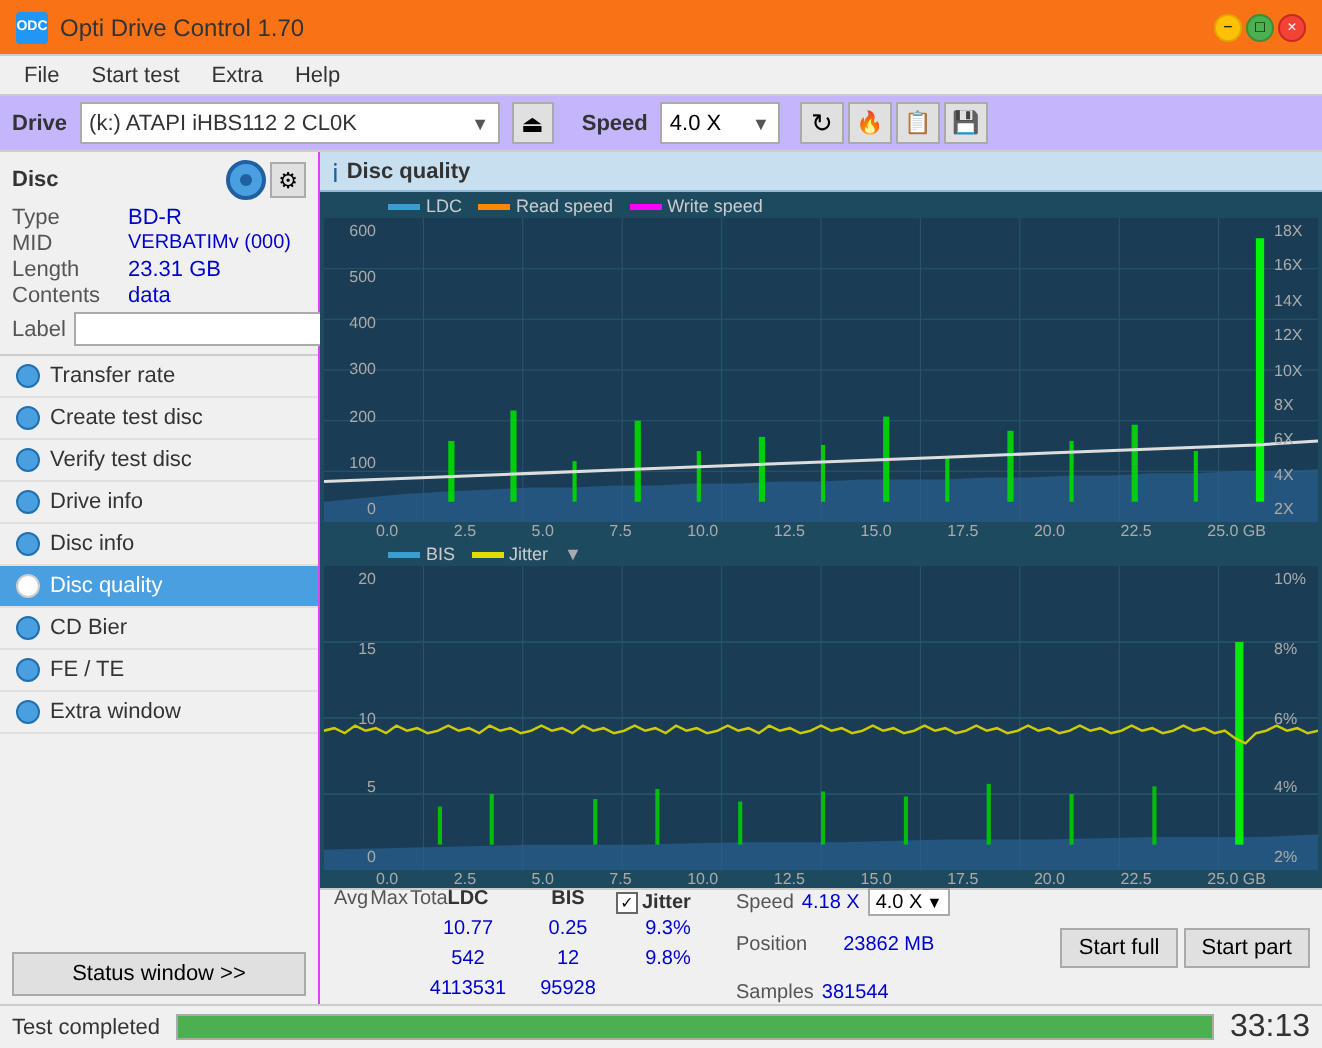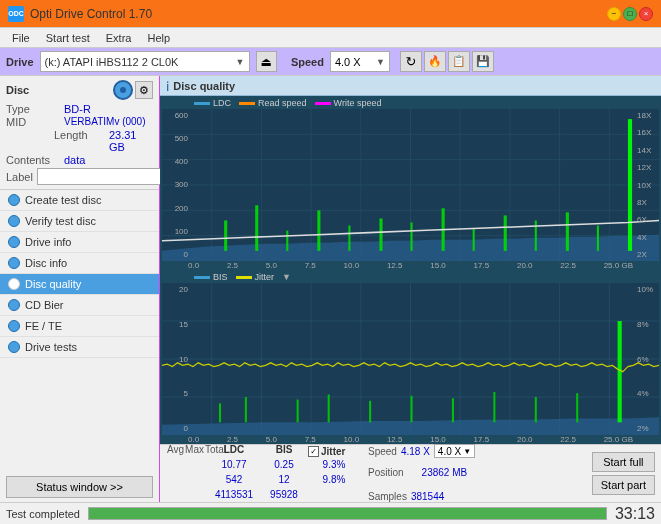--- a/index.html
+++ b/index.html
@@ -61,36 +61,40 @@
       </div>
       <div style="display:flex;margin-bottom:1px;">
         <span style="color:#555;font-size:11px;width:58px;">Type</span>
         <span style="color:#0000cc;font-size:11px;">BD-R</span>
       </div>
       <div style="display:flex;margin-bottom:1px;">
         <span style="color:#555;font-size:11px;width:58px;">MID</span>
         <span style="color:#0000cc;font-size:10px;">VERBATIMv (000)</span>
       </div>
       <div style="display:flex;margin-bottom:1px;">
-        <span style="color:#555;font-size:11px;width:58px;margin-left:48px;">Length</span>
+        <span style="color:#555;font-size:11px;width:58px;">Length</span>
         <span style="color:#0000cc;font-size:11px;">23.31 GB</span>
       </div>
       <div style="display:flex;margin-bottom:1px;">
         <span style="color:#555;font-size:11px;width:58px;">Contents</span>
         <span style="color:#0000cc;font-size:11px;">data</span>
       </div>
       <div style="display:flex;align-items:center;gap:4px;margin-top:2px;">
         <span style="color:#555;font-size:11px;width:38px;">Label</span>
         <input style="border: 1px solid rgb(170, 170, 170); background: white; height: 17px; flex: 1 1 0%; font-size: 10px; padding: 0px 2px;" type="text" value="">
         <div style="width:19px;height:17px;background:#e0e0e0;border:1px solid #aaa;display:flex;align-items:center;justify-content:center;cursor:pointer;font-size:10px;">📁</div>
       </div>
     </div>
 
     <div style="display:flex;align-items:center;gap:5px;padding:4px 8px;cursor:pointer;font-size:11px;color:#333;border-bottom:1px solid #e0e0e0;">
       <div style="width:12px;height:12px;border-radius:50%;background:#4a9fe0;border:1px solid #2070b0;"></div>
+      <span>Transfer rate</span>
+    </div>
+    <div style="display:flex;align-items:center;gap:5px;padding:4px 8px;cursor:pointer;font-size:11px;color:#333;border-bottom:1px solid #e0e0e0;">
+      <div style="width:12px;height:12px;border-radius:50%;background:#4a9fe0;border:1px solid #2070b0;"></div>
       <span>Create test disc</span>
     </div>
     <div style="display:flex;align-items:center;gap:5px;padding:4px 8px;cursor:pointer;font-size:11px;color:#333;border-bottom:1px solid #e0e0e0;">
       <div style="width:12px;height:12px;border-radius:50%;background:#4a9fe0;border:1px solid #2070b0;"></div>
       <span>Verify test disc</span>
     </div>
     <div style="display:flex;align-items:center;gap:5px;padding:4px 8px;cursor:pointer;font-size:11px;color:#333;border-bottom:1px solid #e0e0e0;">
       <div style="width:12px;height:12px;border-radius:50%;background:#4a9fe0;border:1px solid #2070b0;"></div>
       <span>Drive info</span>
     </div>
@@ -105,21 +109,21 @@
     <div style="display:flex;align-items:center;gap:5px;padding:4px 8px;cursor:pointer;font-size:11px;color:#333;border-bottom:1px solid #e0e0e0;">
       <div style="width:12px;height:12px;border-radius:50%;background:#4a9fe0;border:1px solid #2070b0;"></div>
       <span>CD Bier</span>
     </div>
     <div style="display:flex;align-items:center;gap:5px;padding:4px 8px;cursor:pointer;font-size:11px;color:#333;border-bottom:1px solid #e0e0e0;">
       <div style="width:12px;height:12px;border-radius:50%;background:#4a9fe0;border:1px solid #2070b0;"></div>
       <span>FE / TE</span>
     </div>
     <div style="display:flex;align-items:center;gap:5px;padding:4px 8px;cursor:pointer;font-size:11px;color:#333;border-bottom:1px solid #e0e0e0;">
       <div style="width:12px;height:12px;border-radius:50%;background:#4a9fe0;border:1px solid #2070b0;"></div>
-      <span>Drive tests</span>
+      <span>Extra window</span>
     </div>
 
     <div style="flex:1;"></div>
     <div style="margin:4px 6px;background:#e0e0e0;border:1px solid #aaa;padding:4px 12px;font-size:11px;cursor:pointer;text-align:center;">Status window &gt;&gt;</div>
   </div>
 
   <div style="flex:1;display:flex;flex-direction:column;overflow:hidden;">
 
     <div style="background:#c8dff0;border-bottom:1px solid #90b8d8;display:flex;align-items:center;padding:2px 6px;height:20px;gap:4px;">
       <span style="color:#2060a0;font-size:13px;">ℹ</span>
@@ -359,21 +363,21 @@
             <span style="font-size:10px;color:#555;">Position</span>
             <span style="font-size:10px;color:#0000cc;">23862 MB</span>
           </div>
           <div style="display:flex;align-items:center;gap:4px;height:14px;">
             <span style="font-size:10px;color:#555;">Samples</span>
             <span style="font-size:10px;color:#0000cc;">381544</span>
           </div>
         </div>
       </div>
 
-      <div style="display:flex;flex-direction:column;gap:3px;margin-left:auto;">
+      <div style="display:flex;flex-direction:row;gap:3px;margin-left:auto;">
         <button style="background:#e0e0e0;border:1px solid #aaa;padding:3px 8px;cursor:pointer;font-size:11px;white-space:nowrap;">Start full</button>
         <button style="background:#e0e0e0;border:1px solid #aaa;padding:3px 8px;cursor:pointer;font-size:11px;white-space:nowrap;">Start part</button>
       </div>
     </div>
   </div>
 </div>
 
 <div style="background:#f0f0f0;border-top:1px solid #ccc;display:flex;align-items:center;padding:2px 6px;gap:8px;height:22px;">
   <span style="font-size:11px;color:#333;">Test completed</span>
   <div style="flex:1;height:13px;background:#ddd;border:1px solid #aaa;">

